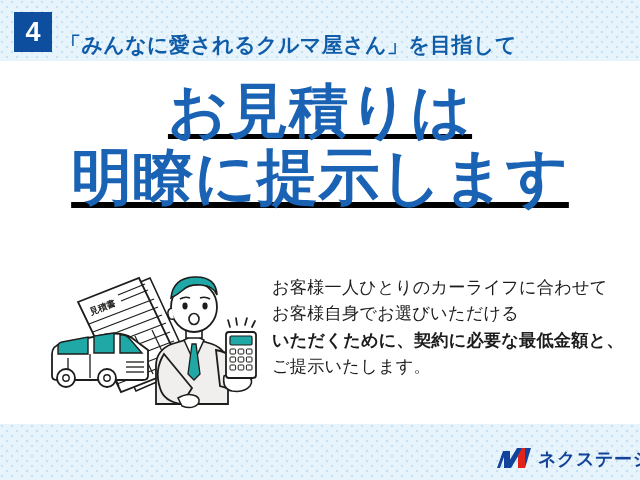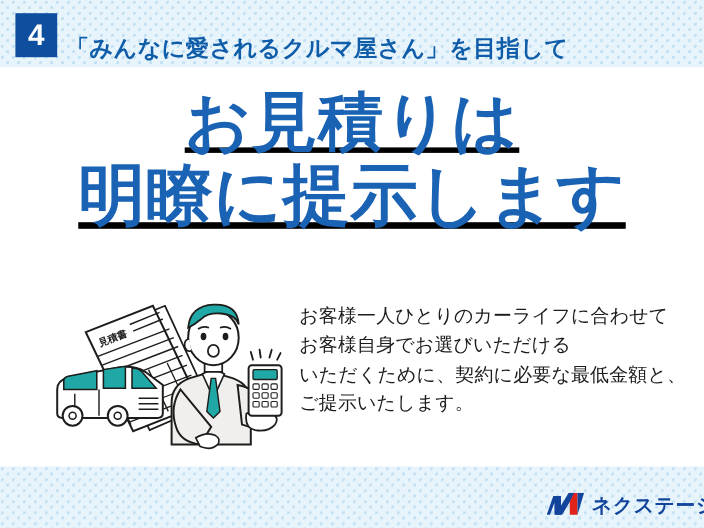--- a/index.html
+++ b/index.html
@@ -103,21 +103,21 @@
     top: 256px;
     width: 350px;
     color: #1c1c1c;
     font-size: 17.2px;
     line-height: 26.4px;
     letter-spacing: 0.2px;
     white-space: nowrap;
     margin-top: 18px;
   }
   #body-copy .line { display: block; }
-  #body-copy .line.strong { font-weight: normal; }
+  #body-copy .line.strong { font-weight: bold; }
 
   
   #illustration {
     position: absolute;
     left: 44px;
     top: 258px;
     width: 228px;
     height: 164px;
   }
 

